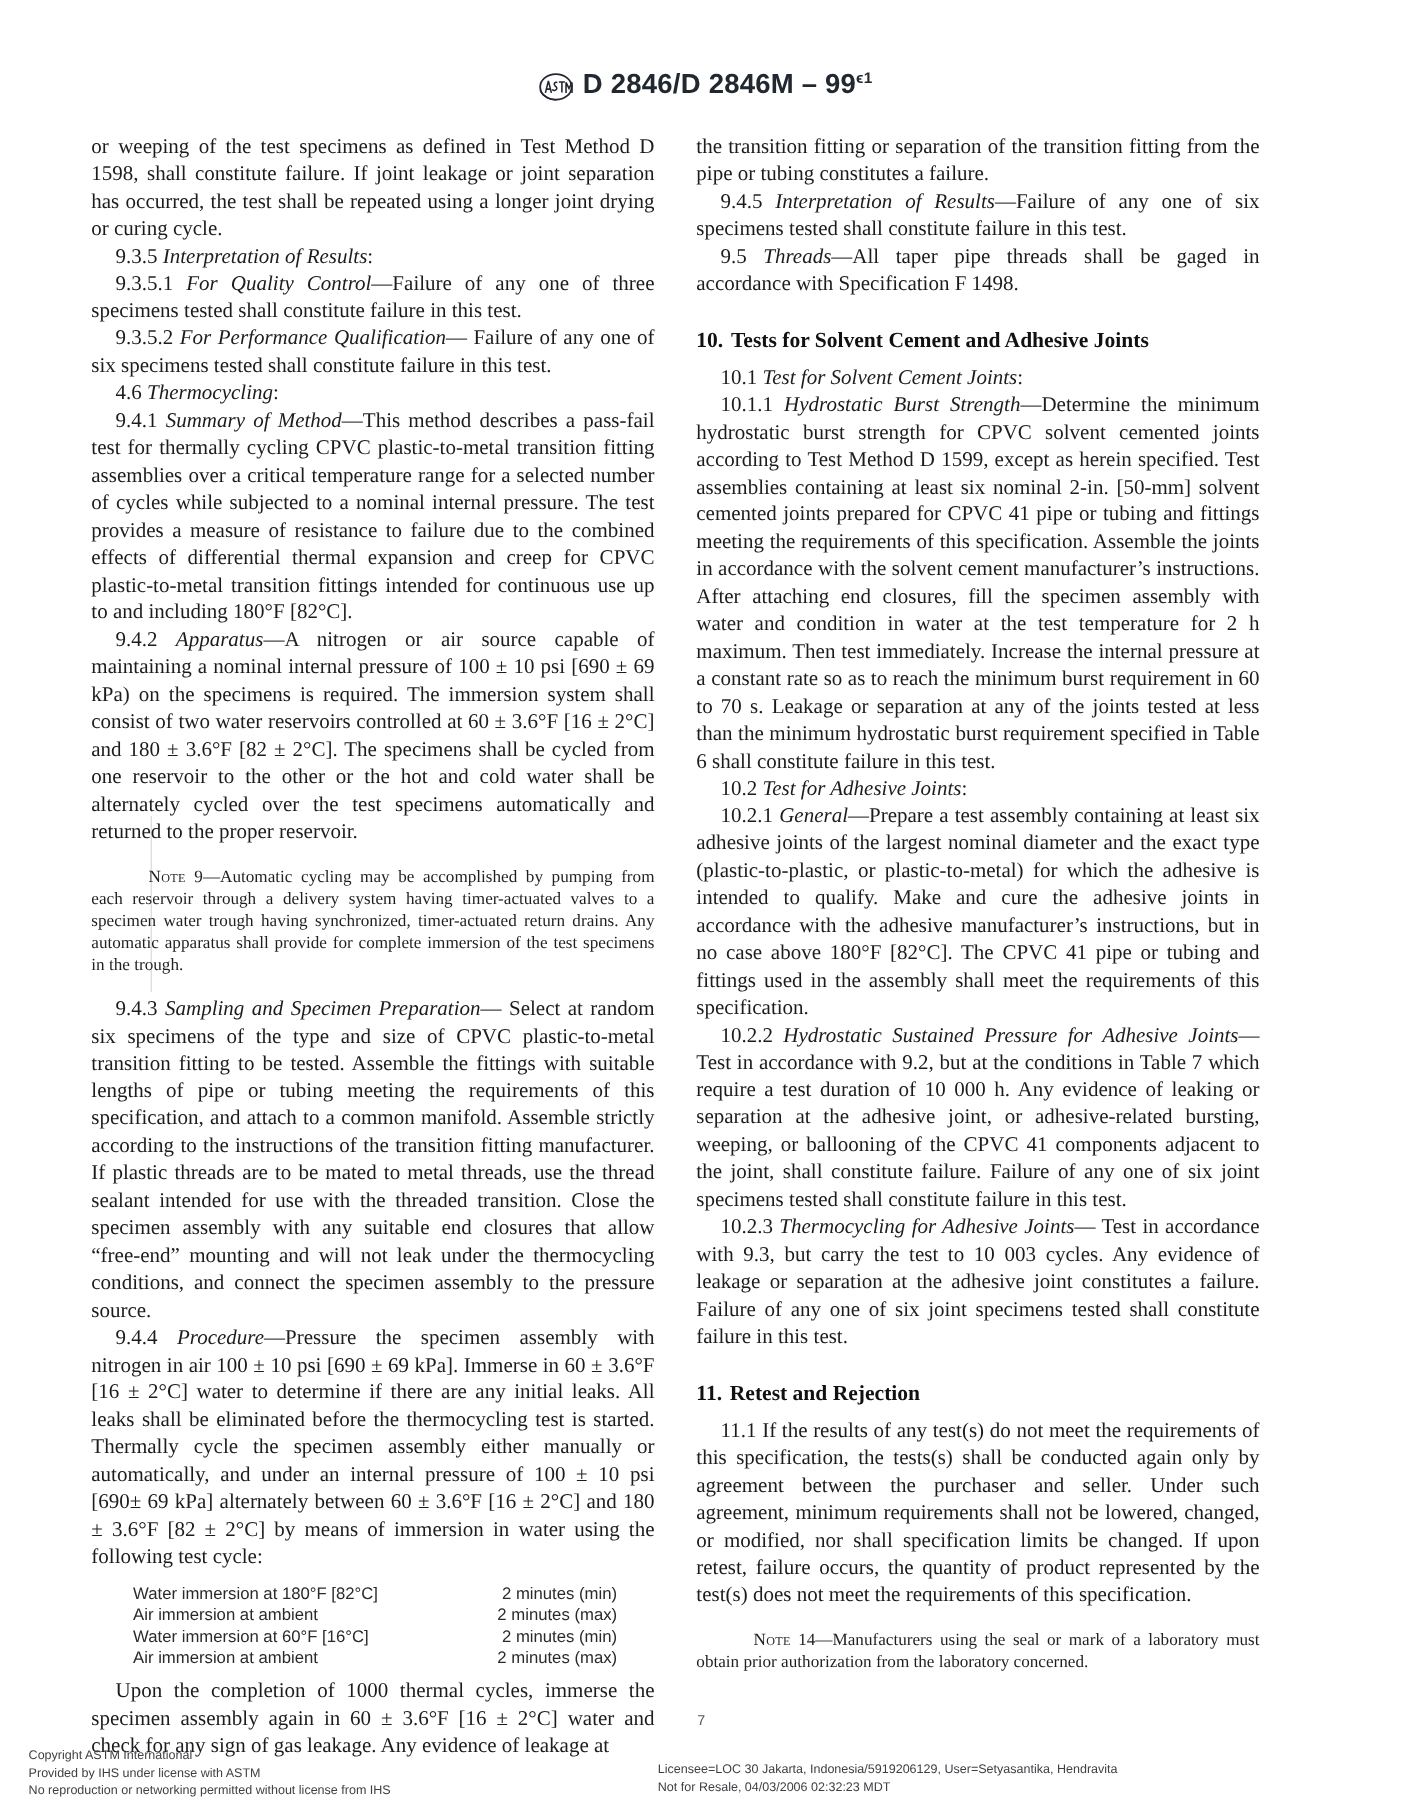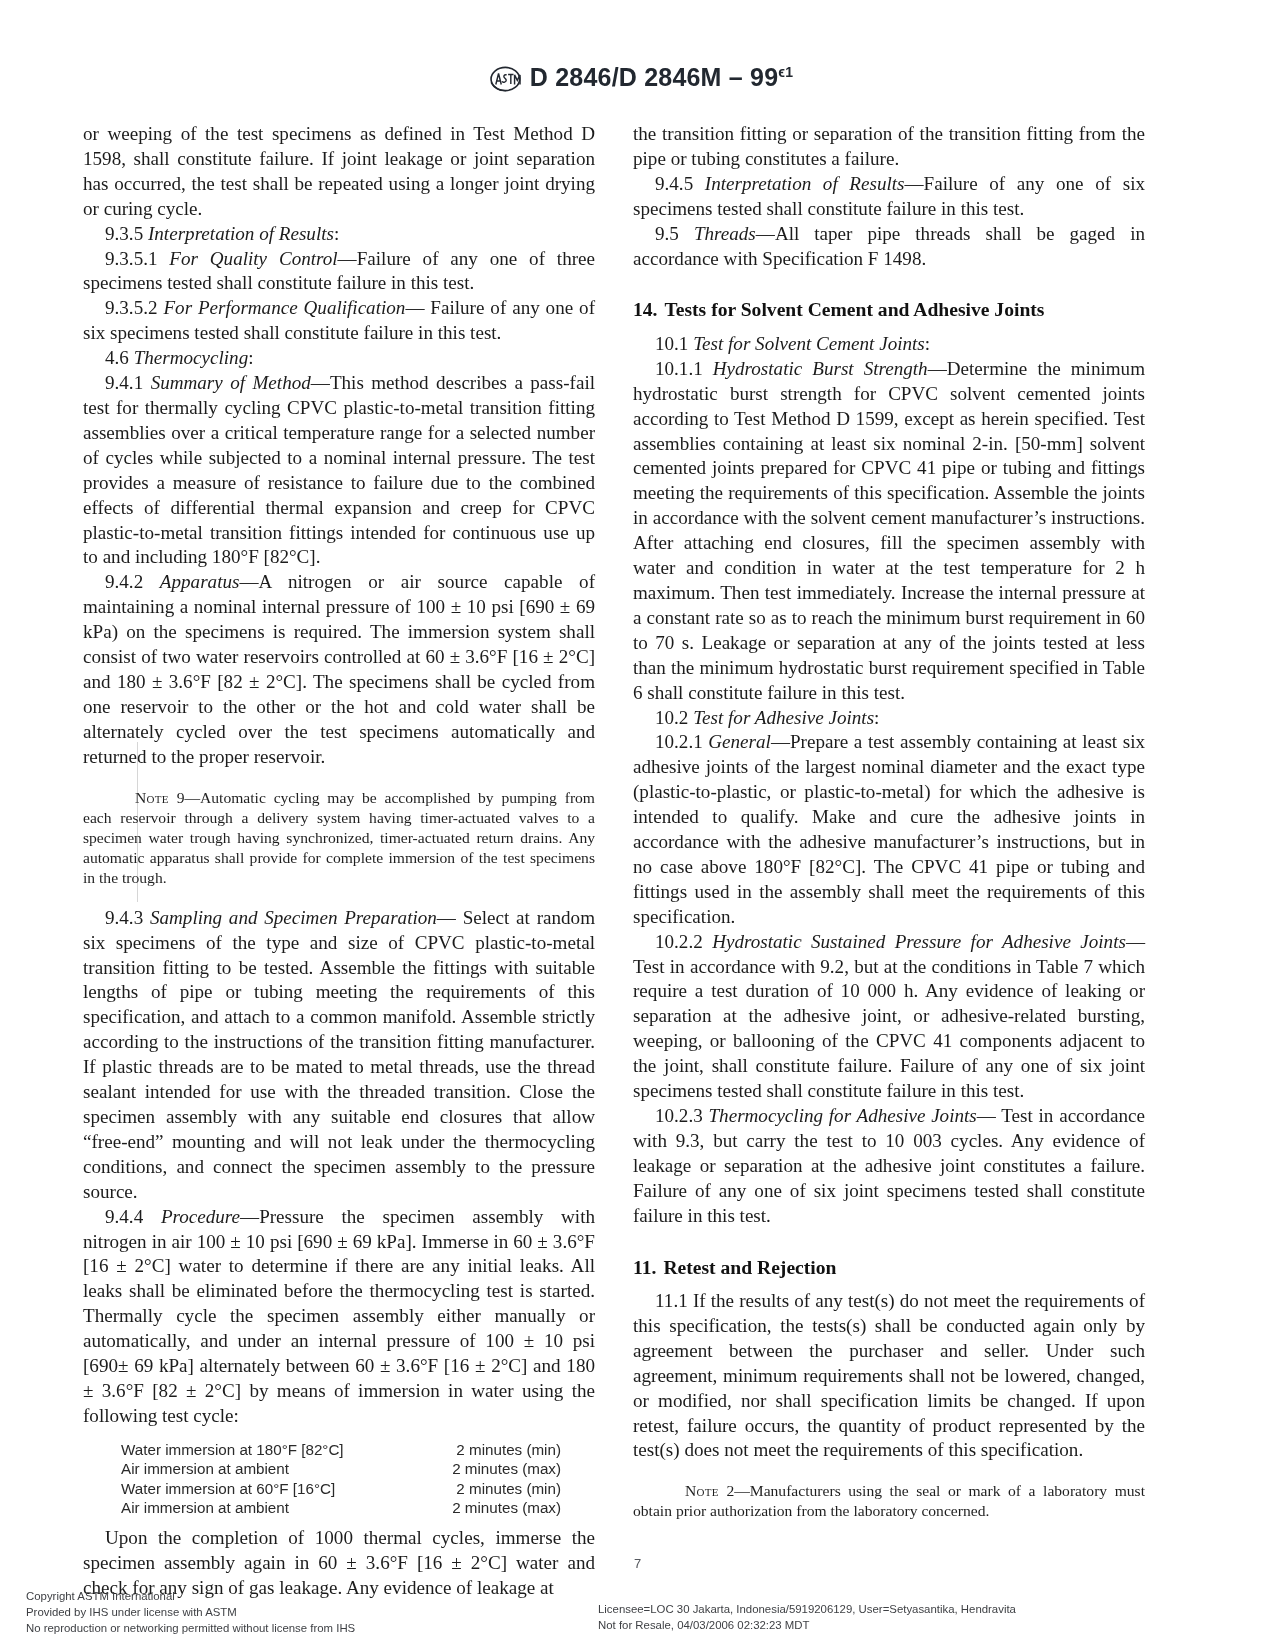--- a/index.html
+++ b/index.html
@@ -259,21 +259,21 @@
     <div class="col">
 
       <p class="body noindent">the transition fitting or separation of the transition fitting from the pipe or tubing constitutes a failure.</p>
 
       <p class="body indent"><span>9.4.5</span> <span class="it">Interpretation of Results</span><span>—Failure of any one of six specimens tested shall constitute failure in this test.</span></p>
 
       <p class="body indent"><span>9.5</span> <span class="it">Threads</span><span>—All taper pipe threads shall be gaged in accordance with Specification F 1498.</span></p>
 
       <div class="gap-lg"></div>
 
-      <h3 class="section-head"><span class="num">14.</span><span>Tests for Solvent Cement and Adhesive Joints</span></h3>
+      <h3 class="section-head"><span class="num">10.</span><span>Tests for Solvent Cement and Adhesive Joints</span></h3>
 
       <div class="gap-sm"></div>
 
       <p class="body indent"><span>10.1</span> <span class="it">Test for Solvent Cement Joints</span><span>:</span></p>
 
       <p class="body indent"><span>10.1.1</span> <span class="it">Hydrostatic Burst Strength</span><span>—Determine the minimum hydrostatic burst strength for CPVC solvent cemented joints according to Test Method D 1599, except as herein specified. Test assemblies containing at least six nominal 2-in. [50-mm] solvent cemented joints prepared for CPVC 41 pipe or tubing and fittings meeting the requirements of this specification. Assemble the joints in accordance with the solvent cement manufacturer’s instructions. After attaching end closures, fill the specimen assembly with water and condition in water at the test temperature for 2 h maximum. Then test immediately. Increase the internal pressure at a constant rate so as to reach the minimum burst requirement in 60 to 70 s. Leakage or separation at any of the joints tested at less than the minimum hydrostatic burst requirement specified in Table 6 shall constitute failure in this test.</span></p>
 
       <p class="body indent"><span>10.2</span> <span class="it">Test for Adhesive Joints</span><span>:</span></p>
 
       <p class="body indent"><span>10.2.1</span> <span class="it">General</span><span>—Prepare a test assembly containing at least six adhesive joints of the largest nominal diameter and the exact type (plastic-to-plastic, or plastic-to-metal) for which the adhesive is intended to qualify. Make and cure the adhesive joints in accordance with the adhesive manufacturer’s instructions, but in no case above 180°F [82°C]. The CPVC 41 pipe or tubing and fittings used in the assembly shall meet the requirements of this specification.</span></p>
@@ -285,21 +285,21 @@
       <div class="gap-lg"></div>
 
       <h3 class="section-head"><span class="num">11.</span><span>Retest and Rejection</span></h3>
 
       <div class="gap-sm"></div>
 
       <p class="body indent"><span>11.1</span> <span>If the results of any test(s) do not meet the requirements of this specification, the tests(s) shall be conducted again only by agreement between the purchaser and seller. Under such agreement, minimum requirements shall not be lowered, changed, or modified, nor shall specification limits be changed. If upon retest, failure occurs, the quantity of product represented by the test(s) does not meet the requirements of this specification.</span></p>
 
       <div class="gap-md"></div>
 
-      <p class="note"><span class="note-label">Note</span><span> 2—Manufacturers using the seal or mark of a laboratory must obtain prior authorization from the laboratory concerned.</span></p>
+      <p class="note"><span class="note-label">Note</span><span> 14—Manufacturers using the seal or mark of a laboratory must obtain prior authorization from the laboratory concerned.</span></p>
     </div>
   </div>
 
   <div class="scan-line"></div>
 
   <div class="page-number">7</div>
 
   <div class="footer">
     <div class="footer-left">
       <div>Copyright ASTM International</div>

